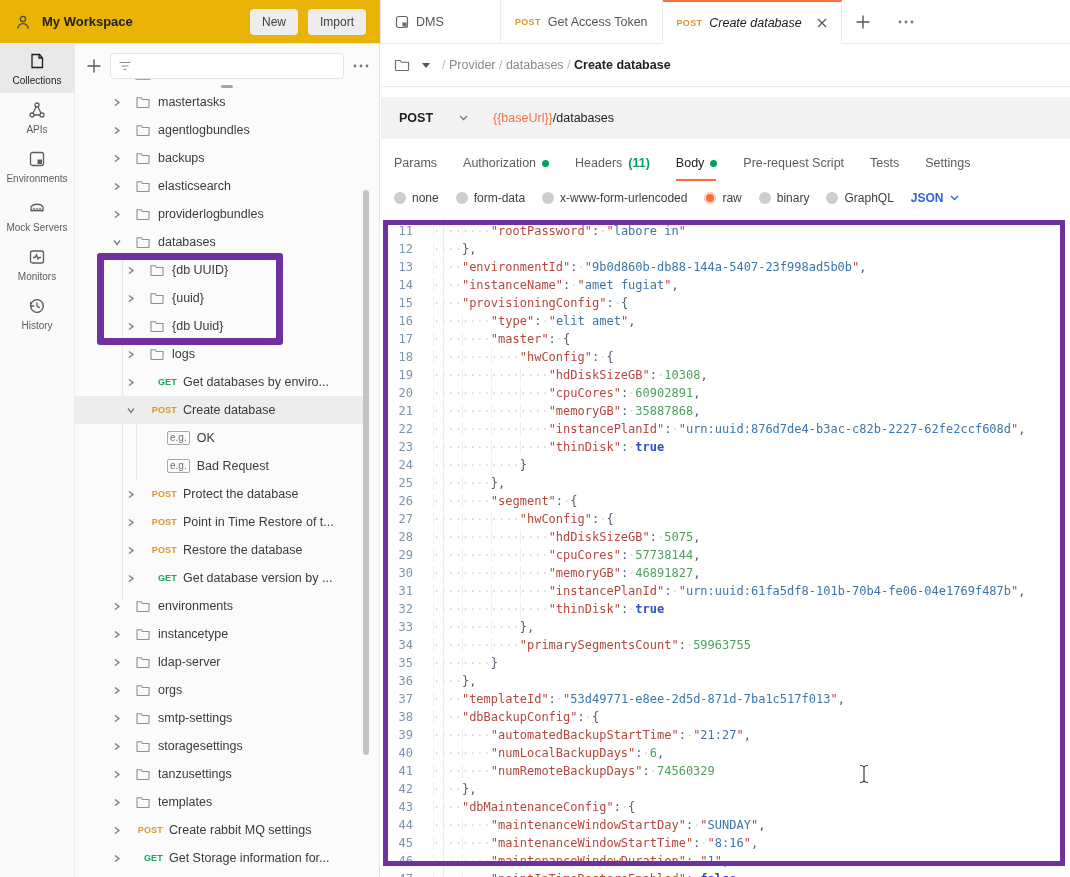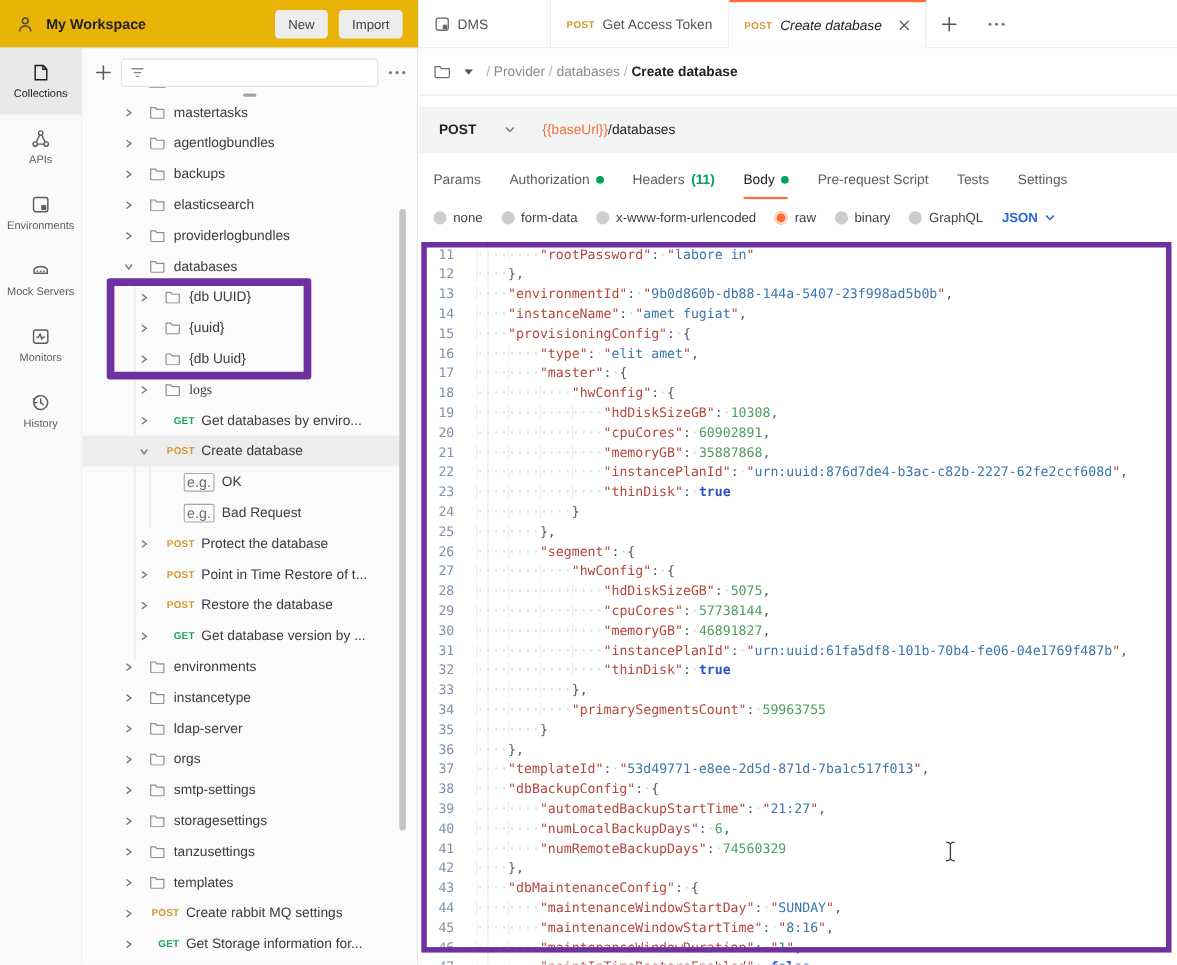--- a/index.html
+++ b/index.html
@@ -24,42 +24,42 @@
   .m-post{color:var(--post);} .m-get{color:var(--get);}
   .tab.active{background:#fff;border-top:2px solid var(--accent);color:#212121;}
   .tab.active .title{font-style:italic;font-weight:400;}
   .tab.active::after{content:'';position:absolute;left:0;right:0;bottom:-1px;height:1px;background:#fff;}
   .tab-close{display:flex;align-items:center;margin-left:8px;cursor:pointer;}
   .tabbtn{display:flex;align-items:center;padding:0 14px;cursor:pointer;}
 
   
   #rail{position:absolute;left:0;top:44px;width:75px;bottom:0;background:#fafafa;
     border-right:1px solid #ececec;}
-  .rail-item{height:60px;display:flex;flex-direction:column;align-items:center;justify-content:center;
+  .rail-item{height:49px;display:flex;flex-direction:column;align-items:center;justify-content:center;
     gap:5px;color:#5c5c5c;font-size:10px;cursor:pointer;}
   .rail-item.active{background:#e9e9e9;color:#1d1d1d;}
 
   
   #sidebar{position:absolute;left:75px;top:44px;width:305px;bottom:0;background:#fbfbfb;
     border-right:1px solid #e7e7e7;overflow:hidden;}
   #sb-controls{position:absolute;top:8px;left:12px;right:10px;height:28px;display:flex;align-items:center;gap:9px;}
   #filter-box{flex:1;height:26px;background:#fff;border:1px solid #e3e3e3;border-radius:4px;
     display:flex;align-items:center;padding:0 8px;gap:6px;}
   #filter-input{border:none;outline:none;flex:1;min-width:0;font-size:12px;background:transparent;}
   .sbicon{display:flex;align-items:center;cursor:pointer;}
   #tree{position:absolute;left:0;top:0;right:0;bottom:0;}
   .trow{position:absolute;left:0;right:12px;height:28px;display:flex;align-items:center;
     font-size:12.5px;color:#3b3b3b;white-space:nowrap;overflow:hidden;cursor:pointer;}
   .trow.selected{background:#ededed;}
   .chev{width:10px;display:flex;align-items:center;justify-content:center;flex:none;margin-right:14px;}
   .chev.open svg{transform:rotate(90deg);}
   .ficon{display:flex;align-items:center;flex:none;margin-right:8px;}
   .mlabel{display:inline-block;width:27px;text-align:right;font-size:9px;font-weight:700;
     letter-spacing:.2px;margin-right:6px;flex:none;}
-  .egbadge{flex:none;font-size:13px;color:#6e6e6e;border:1px solid #a8a8a8;border-radius:2px;
+  .egbadge{flex:none;font-size:10px;color:#6e6e6e;border:1px solid #a8a8a8;border-radius:2px;
     padding:1px 2px;margin-right:7px;line-height:1;}
   .guide{position:absolute;width:1px;background:#e6e6e6;}
   #sb-scroll{position:absolute;left:288px;top:146px;width:6px;height:565px;border-radius:3px;background:#c4c4c4;}
   .frag{position:absolute;height:3px;border-radius:2px;background:#a3a3a3;}
 
   
   #main{position:absolute;left:381px;top:44px;right:0;bottom:0;background:#fff;}
   #crumb-row{position:absolute;left:0;top:0;right:0;height:43px;border-bottom:1px solid #ececec;
     display:flex;align-items:center;padding:0 13px;gap:12px;font-size:12.5px;color:#8a8a8a;}
   .crumb-sep{color:#b5b5b5;}
@@ -340,21 +340,21 @@
               <polyline points="2,1.5 6,4.5 2,7.5"></polyline>
             </svg>
           </span>
           <span class="ficon">
             <svg width="14" height="12" viewBox="0 0 14 12" fill="none" stroke="#8f8f8f" stroke-width="1.1">
               <path d="M1 1.8h4.2l1.3 1.7H13v7.3a.8.8 0 0 1-.8.8H1.8a.8.8 0 0 1-.8-.8z"></path>
             </svg>
           </span>
           <span>{db Uuid}</span>
         </div>
-        <div class="trow" style="top: 296px; padding-left: 51px; font-family: Liberation Serif, serif;">
+        <div class="trow" style="top: 296px; padding-left: 51px;">
           <span class="chev">
             <svg width="8" height="9" viewBox="0 0 8 9" fill="none" stroke="#7a7a7a" stroke-width="1.3">
               <polyline points="2,1.5 6,4.5 2,7.5"></polyline>
             </svg>
           </span>
           <span class="ficon">
             <svg width="14" height="12" viewBox="0 0 14 12" fill="none" stroke="#8f8f8f" stroke-width="1.1">
               <path d="M1 1.8h4.2l1.3 1.7H13v7.3a.8.8 0 0 1-.8.8H1.8a.8.8 0 0 1-.8-.8z"></path>
             </svg>
           </span>

